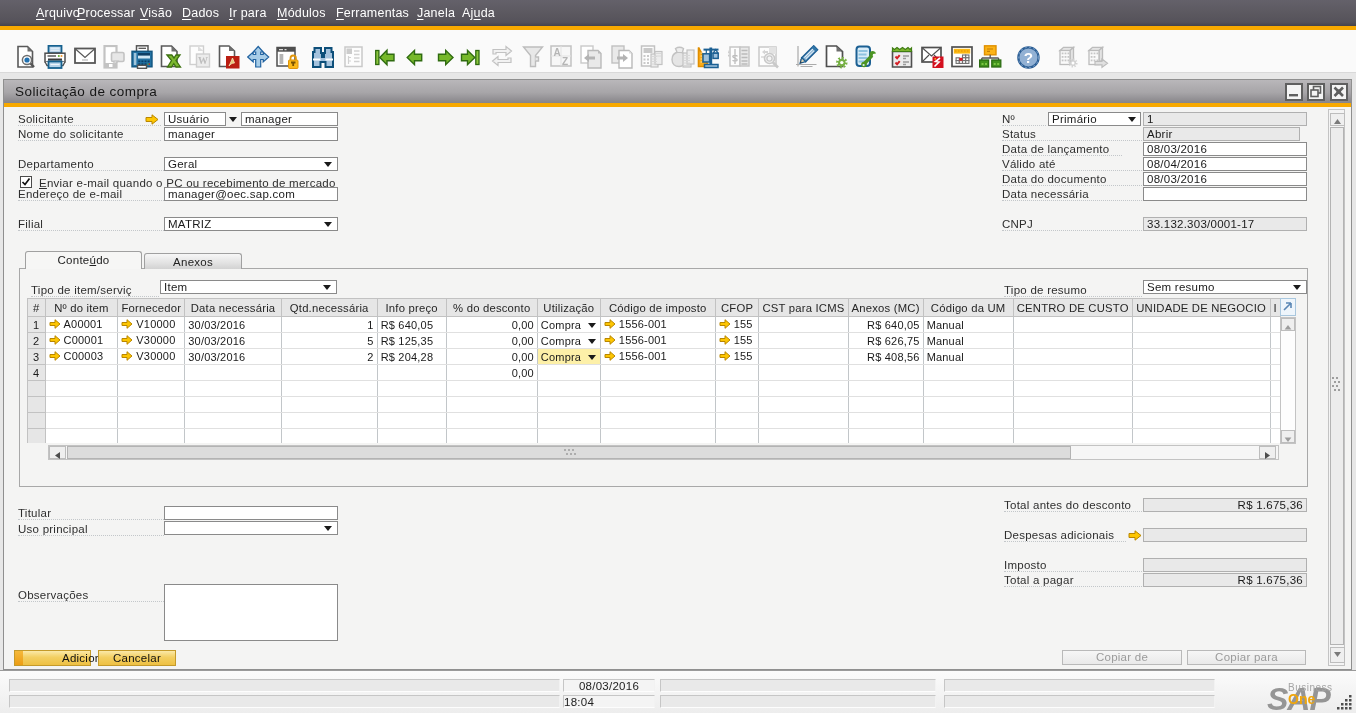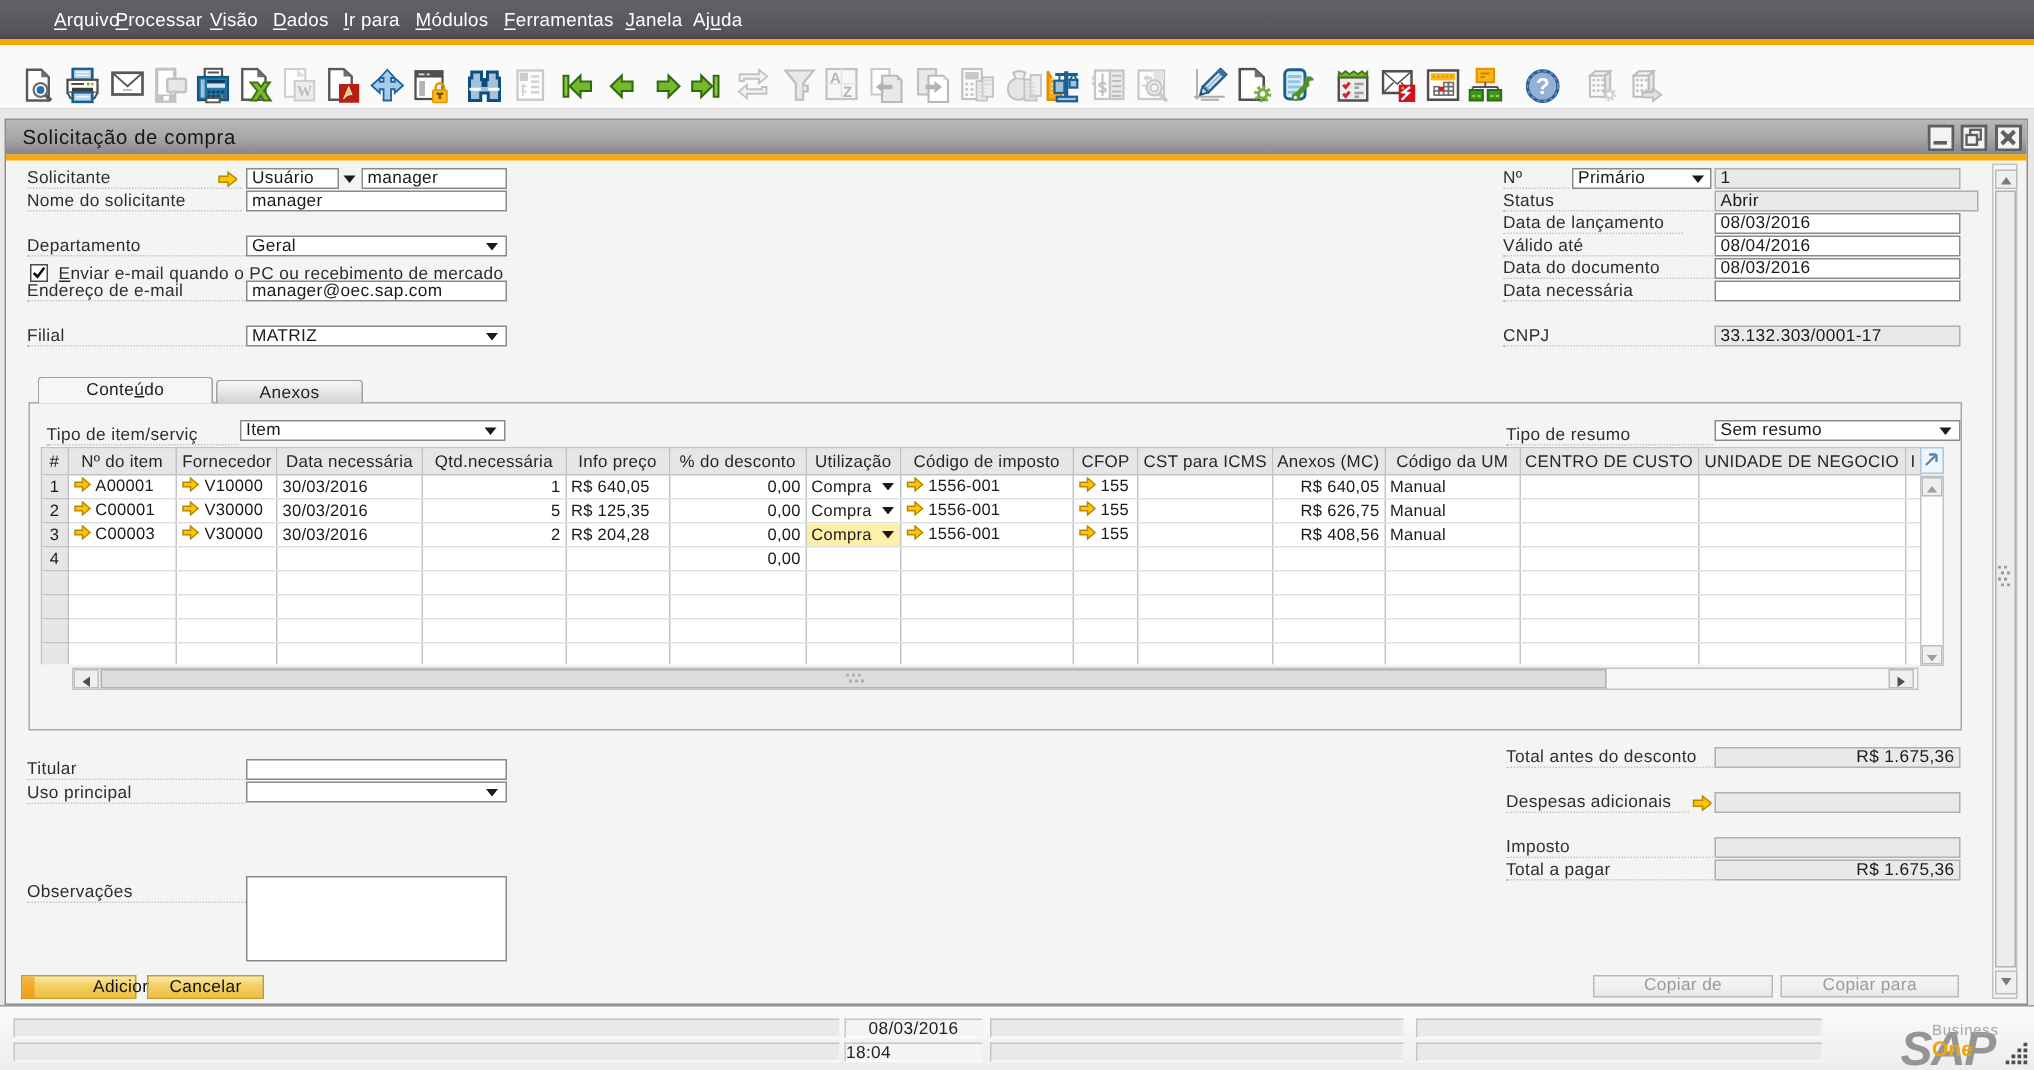--- a/index.html
+++ b/index.html
@@ -433,21 +433,21 @@
     <div class="lbl dot" style="left:998px; top:21px; width:140px;">Status</div>
     <div class="lbl dot" style="left:998px; top:36px; width:120px;">Data de lançamento</div>
     <div class="lbl dot" style="left:998px; top:51px; width:140px;">Válido até</div>
     <div class="lbl dot" style="left:998px; top:66px; width:168px;">Data do documento</div>
     <div class="lbl dot" style="left:998px; top:81px; width:140px;">Data necessária</div>
     <div class="lbl dot" style="left:998px; top:111px;width:140px;">CNPJ</div>
 
     <div class="inp" style="left:1044px; top:5px; width:93px;">Primário</div>
     <div class="tri" style="left:1124px; top:10px;"></div>
     <div class="inp dis" style="left:1139px; top:5px; width:164px;">1</div>
-    <div class="inp dis" style="left:1139px; top:20px; width:176px;">Abrir</div>
+    <div class="inp dis" style="left:1139px; top:20px; width:157px;">Abrir</div>
     <div class="inp" style="left:1139px; top:35px; width:164px;">08/03/2016</div>
     <div class="inp" style="left:1139px; top:50px; width:164px;">08/04/2016</div>
     <div class="inp" style="left:1139px; top:65px; width:164px;">08/03/2016</div>
     <div class="inp" style="left:1139px; top:80px; width:164px;"></div>
     <div class="inp dis" style="left:1139px; top:110px; width:164px;">33.132.303/0001-17</div>
 
     <div id="tabframe"></div>
     <div class="tab on" style="left:21px; width:117px;">Conte<u>ú</u>do</div>
     <div class="tab off" style="left:140px; width:98px;">Anexos</div>
 

